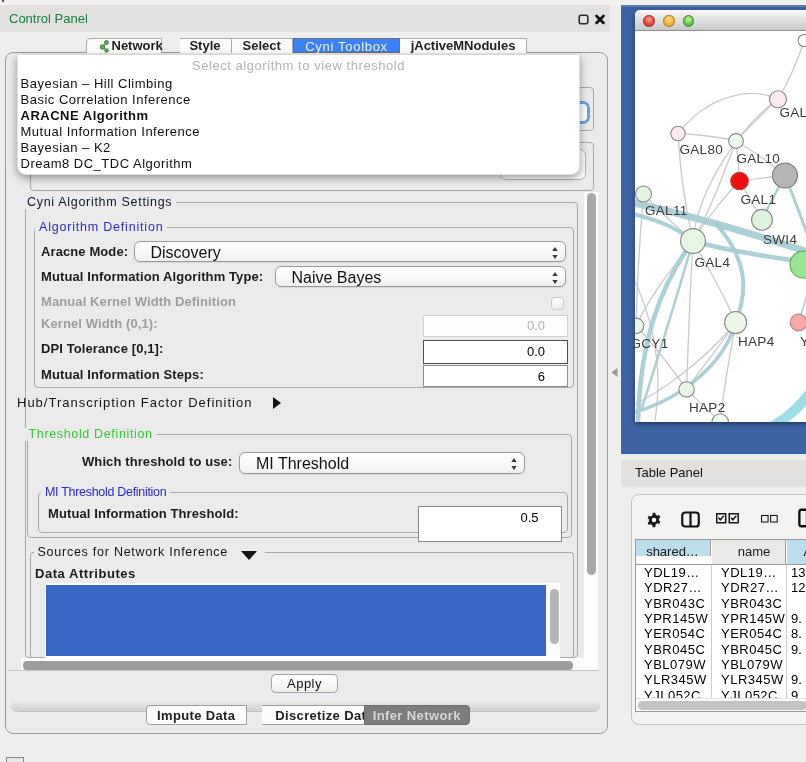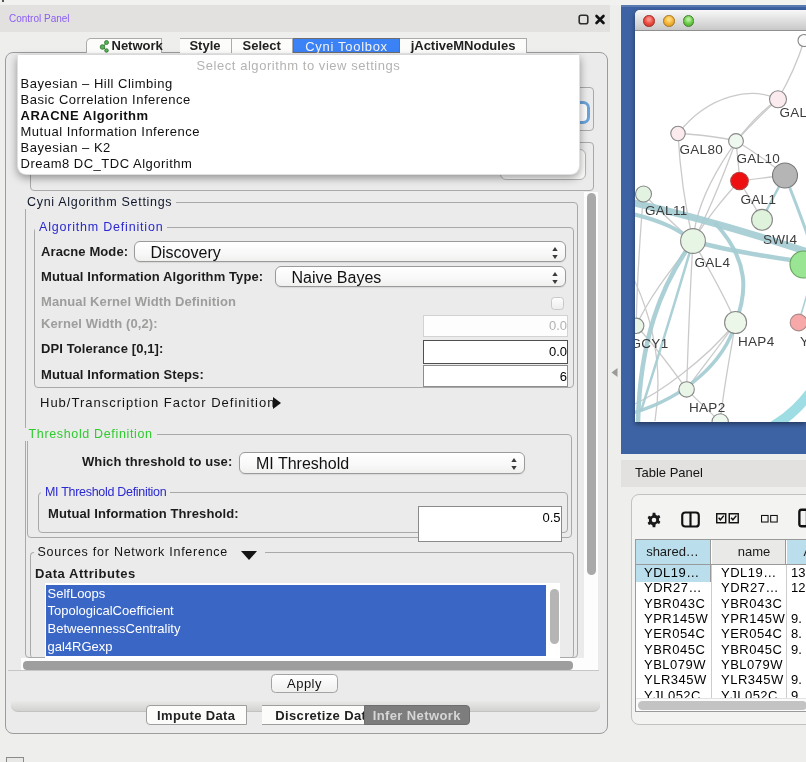--- a/index.html
+++ b/index.html
@@ -3,33 +3,33 @@
 <style>
 *{margin:0;padding:0;box-sizing:border-box}
 html,body{width:806px;height:762px;overflow:hidden}
 body{position:relative;font-family:"Liberation Sans",sans-serif;background:#eeeeed;-webkit-font-smoothing:antialiased}
 .a{position:absolute}
 .lbl{font-size:13px;font-weight:bold;color:#1c1c1c;line-height:14px;white-space:nowrap;letter-spacing:.1px}
 .dis{color:#9d9d9c}
 .combo{border:1px solid #9a9a9a;border-radius:6px;background:linear-gradient(#ffffff,#f8f8f8 60%,#f0f0ef);box-shadow:0 1px 1px rgba(0,0,0,.08);font-size:16px;color:#111;white-space:nowrap}
 .combo .ct{position:absolute;left:16px;top:3px;line-height:15px}
 .arr{position:absolute;width:6px;height:12px}
-.fld{border:1px solid #8f8f8f;background:#fff;font-size:13px;color:#000;text-align:right;line-height:19px;padding-right:0}
+.fld{border:1px solid #8f8f8f;background:#fff;font-size:13px;color:#000;text-align:right;line-height:19px;padding-right:22px}
 .grp{border:1px solid #a9a9a9;border-radius:4px}
 .leg{position:absolute;background:#ebebeb;padding:0 4px;font-size:12.5px;line-height:13px;white-space:nowrap}
 .tab{position:absolute;top:38px;height:14.5px;background:#fcfcfb;border:1px solid #ababab;border-bottom:none;font-size:13px;font-weight:bold;color:#222;text-align:center;line-height:14px}
 .btab{position:absolute;top:704.5px;height:20px;background:#fcfcfb;border:1px solid #9e9e9e;font-size:13px;font-weight:bold;color:#222;text-align:center;line-height:19px;letter-spacing:.35px}
 .item{font-size:13px;color:#101010;line-height:15.9px;white-space:nowrap;letter-spacing:.5px}
 </style></head>
 <body>
 
 <div class="a" style="left:0;top:0;width:806px;height:5px;background:#f1f1f0"></div>
 <div class="a" style="left:2px;top:0;width:2px;height:2px;background:#555"></div>
 <div class="a" style="left:0;top:5px;width:610px;height:27px;background:#e2e1e0"></div>
-<div class="a" style="left:9px;top:5px;height:27px;line-height:27px;font-size:10px;color:#8b5cf6">Control Panel</div>
+<div class="a" style="left:9px;top:5px;height:27px;line-height:27px;font-size:13px;color:#15803d">Control Panel</div>
 <svg class="a" style="left:578px;top:14px" width="30" height="12" viewBox="0 0 30 12">
     <rect x="1.2" y="1.2" width="8.6" height="8.6" rx="2" fill="none" stroke="#2e2e2e" stroke-width="1.6"></rect>
     <path d="M18.5 2 L25.5 9 M25.5 2 L18.5 9" stroke="#111" stroke-width="2.6" stroke-linecap="round"></path>
   </svg>
 
 <div class="a" style="left:4.5px;top:52px;width:603px;height:681.5px;border:1px solid #9c9c9c;border-radius:8px;background:#ebebeb"></div>
 
 <div class="tab" style="left:85.5px;width:76px;border-top-left-radius:5px">
   <svg class="a" style="left:12px;top:1px" width="12" height="13" viewBox="0 0 12 13">
       <path d="M7 3 L4 7 M4 7 L7 10" stroke="#3d8b3d" stroke-width="1" fill="none"></path>
@@ -73,30 +73,30 @@
     <span class="ct">Naive Bayes</span>
 <svg class="arr" style="right:7px;top:5px" viewBox="0 0 6 12">
       <path d="M3 0 L5.7 3.9 H0.3 Z" fill="#3a3a3a"></path>
       <path d="M3 12 L5.7 8.1 H0.3 Z" fill="#3a3a3a"></path>
     </svg>
   </div>
 
 <div class="a lbl dis" style="left:41px;top:294.5px">Manual Kernel Width Definition</div>
 <div class="a" style="left:550.5px;top:296.5px;width:13.5px;height:13px;border:1px solid #c9c9c8;border-radius:3.5px;background:linear-gradient(#fdfdfd,#ededec)"></div>
 
-<div class="a lbl dis" style="left:41px;top:317px">Kernel Width (0,2):</div>
+<div class="a lbl dis" style="left:41px;top:317px">Kernel Width (0,1):</div>
 <div class="a fld" style="left:423px;top:314.5px;width:145px;height:22px;border-color:#d2d2d1;background:#fdfdfd;color:#b2b2b1;line-height:20.5px">0.0</div>
 
 <div class="a lbl" style="left:41px;top:342px">DPI Tolerance [0,1]:</div>
 <div class="a fld" style="left:423px;top:340px;width:145px;height:23.5px;border-color:#4f4f4f;line-height:22px">0.0</div>
 
 <div class="a lbl" style="left:41px;top:368px">Mutual Information Steps:</div>
 <div class="a fld" style="left:423px;top:364.5px;width:145px;height:22.5px;border-color:#8d8d8d;line-height:21px">6</div>
 
-<div class="a" style="left:40px;top:396px;font-size:13px;color:#141414;line-height:14px;letter-spacing:1px">Hub/Transcription Factor Definition</div>
+<div class="a" style="left:17px;top:396px;font-size:13px;color:#141414;line-height:14px;letter-spacing:1px">Hub/Transcription Factor Definition</div>
 <svg class="a" style="left:272px;top:397px" width="10" height="12" viewBox="0 0 10 12">
     <path d="M1 0 L9 6 L1 12 Z" fill="#141414"></path>
   </svg>
 
 <div class="a grp" style="left:27px;top:433.5px;width:545px;height:104.5px"></div>
 <div class="leg" style="left:24.5px;top:427.5px;color:#2fcb2f;letter-spacing:.65px">Threshold Definition</div>
 
 <div class="a lbl" style="left:82px;top:455px">Which threshold to use:</div>
 <div class="a combo" style="left:239px;top:451.5px;width:285.5px;height:22px">
     <span class="ct">MI Threshold</span>
@@ -114,35 +114,34 @@
 <div class="a grp" style="left:30px;top:551.5px;width:543.5px;height:106px;border-bottom:none"></div>
 <div class="leg" style="left:33.5px;top:545.5px;color:#141414;letter-spacing:.75px">Sources for Network Inference</div>
 <div class="a" style="left:229px;top:548px;width:36px;height:11px;background:#ebebeb"></div>
 <svg class="a" style="left:241px;top:551px" width="16" height="9" viewBox="0 0 16 9">
     <path d="M0 0 H16 L8 9 Z" fill="#141414"></path>
   </svg>
 <div class="a lbl" style="left:35px;top:567px;letter-spacing:.54px">Data Attributes</div>
 
 <div class="a" style="left:45px;top:582.5px;width:514.5px;height:75px;background:#fff;overflow:hidden">
   <div style="position:absolute;left:1px;top:2px;width:500px;height:71px;background:#3a66c5"></div>
-  <div style="position:absolute;left:2.5px;top:2px;color:#fff;font-size:13px;line-height:17.7px">SelfLoops<br>TopologicalCoefficient<br>BetweennessCentrality<br>gal4RGexp</div>
   <div style="position:absolute;left:505px;top:6.5px;width:8.5px;height:54.5px;background:#b5b5b5;border-radius:4.5px"></div>
 </div>
 
 <div class="a" style="left:271px;top:673.5px;width:67px;height:19px;border:1px solid #a3a3a3;border-radius:4.5px;background:linear-gradient(#ffffff,#efefee);text-align:center;font-size:13px;letter-spacing:.5px;color:#111;line-height:18px">Apply</div>
 
 <div class="a" style="left:8px;top:669.5px;width:591px;height:1px;background:#c6c6c5"></div>
 <div class="a" style="left:11px;top:701px;width:589px;height:11px;background:linear-gradient(#e9e9e8,#d2d2d1);border-bottom:1px solid #c2c2c1;border-radius:0 0 7px 7px"></div>
 
 <div class="btab" style="left:146px;width:100.5px;border-radius:4px 0 0 4px">Impute Data</div>
 <div class="btab" style="left:262px;width:126px;border-left:none">Discretize Data</div>
 <div class="btab" style="left:364px;width:105.5px;background:#7d7d7d;border-color:#6e6e6e;color:#d6d6d6;font-weight:bold;border-radius:0 4px 4px 0;letter-spacing:.38px">Infer Network</div>
 
 <div class="a" style="left:17px;top:55px;width:563px;height:120px;background:#fff;border-radius:0 0 9px 9px;box-shadow:0 3px 8px rgba(0,0,0,.38);border:1px solid rgba(0,0,0,.12);border-top:none">
-  <div style="position:absolute;left:0;top:3px;width:100%;text-align:center;font-size:13px;color:#b4b3b2;letter-spacing:.55px">Select algorithm to view settings</div>
+  <div style="position:absolute;left:0;top:3px;width:100%;text-align:center;font-size:13px;color:#b4b3b2;letter-spacing:.55px">Select algorithm to view threshold</div>
   <div class="item" style="position:absolute;left:2.5px;top:21px">Bayesian – Hill Climbing<br>Basic Correlation Inference<br><b>ARACNE Algorithm</b><br>Mutual Information Inference<br>Bayesian – K2<br>Dream8 DC_TDC Algorithm</div>
 </div>
 
 <div class="a" style="left:6px;top:756.5px;width:18px;height:10px;border:1.5px solid #8a8a8a;background:#e8e8e7"></div>
 
 <svg class="a" style="left:611px;top:368px" width="7" height="9" viewBox="0 0 7 9">
     <path d="M6.5 0 L0.5 4.5 L6.5 9 Z" fill="#9a9a9a"></path>
   </svg>
 
 <div class="a" style="left:621px;top:4.5px;width:185px;height:449px;background:#3e63a4"></div>
@@ -247,21 +246,21 @@
   </svg>
 <svg class="a" style="left:760.5px;top:514px" width="17.5" height="9.5" viewBox="0 0 23 10">
     <rect x="0.7" y="0.7" width="8.6" height="8.6" fill="none" stroke="#111" stroke-width="1.4"></rect>
     <rect x="12.7" y="0.7" width="8.6" height="8.6" fill="none" stroke="#111" stroke-width="1.4"></rect>
   </svg>
 <svg class="a" style="left:797.5px;top:508px" width="9" height="20" viewBox="0 0 10 21">
     <path d="M1.5 3.5 a2.5 2.5 0 0 1 2.5 -2.2 H10 V19.7 H4 a2.5 2.5 0 0 1 -2.5 -2.2 Z" fill="none" stroke="#111" stroke-width="2.6"></path>
   </svg>
 
 <div class="a" style="left:634.5px;top:538.5px;width:171.5px;height:173.5px;background:#fff;border:1px solid #9a9a9a;border-right:none;overflow:hidden;font-size:13px">
-  <div style="position:absolute;left:0;top:0;width:75px;height:42px;background:#badeeb;border-right:1px solid #9a9a9a;text-align:center;line-height:24.5px;color:#1a1a1a">shared…</div>
+  <div style="position:absolute;left:0;top:0;width:75px;height:16px;background:#badeeb;border-right:1px solid #9a9a9a;text-align:center;line-height:24.5px;color:#1a1a1a">shared…</div>
   <div style="position:absolute;left:76px;top:0;width:74px;height:24.5px;background:#e9e9e8;border-right:1px solid #9a9a9a;text-align:center;line-height:24.5px;color:#1a1a1a;text-indent:12px">name</div>
   <div style="position:absolute;left:151px;top:0;width:30px;height:24.5px;background:#badeeb;line-height:24.5px;padding-left:17px;color:#1a1a1a">A</div>
   <div style="position:absolute;left:0;top:24.5px;width:171.5px;height:1px;background:#9a9a9a"></div>
   <div style="position:absolute;left:75.5px;top:25.5px;width:1px;height:148px;background:#cdcdcd"></div>
   <div style="position:absolute;left:150.5px;top:25.5px;width:1px;height:148px;background:#cdcdcd"></div>
   <div style="position:absolute;left:8.5px;top:25.5px;line-height:15.35px;color:#000;letter-spacing:.5px">YDL19…<br>YDR27…<br>YBR043C<br>YPR145W<br>YER054C<br>YBR045C<br>YBL079W<br>YLR345W<br>YJL052C</div>
   <div style="position:absolute;left:85.5px;top:25.5px;line-height:15.35px;color:#000;letter-spacing:.5px">YDL19…<br>YDR27…<br>YBR043C<br>YPR145W<br>YER054C<br>YBR045C<br>YBL079W<br>YLR345W<br>YJL052C</div>
   <div style="position:absolute;left:155.5px;top:25.5px;line-height:15.35px;color:#000">13<br>12<br>&nbsp;<br>9.<br>8.<br>9.<br>&nbsp;<br>9.<br>9.</div>
   <div style="position:absolute;left:0;top:158px;width:171.5px;height:15.5px;background:#fbfbfb;border-top:1px solid #e2e2e2"></div>
   <div style="position:absolute;left:2.5px;top:161.5px;width:169px;height:9px;background:#c3c3c3;border-radius:4.5px"></div>

